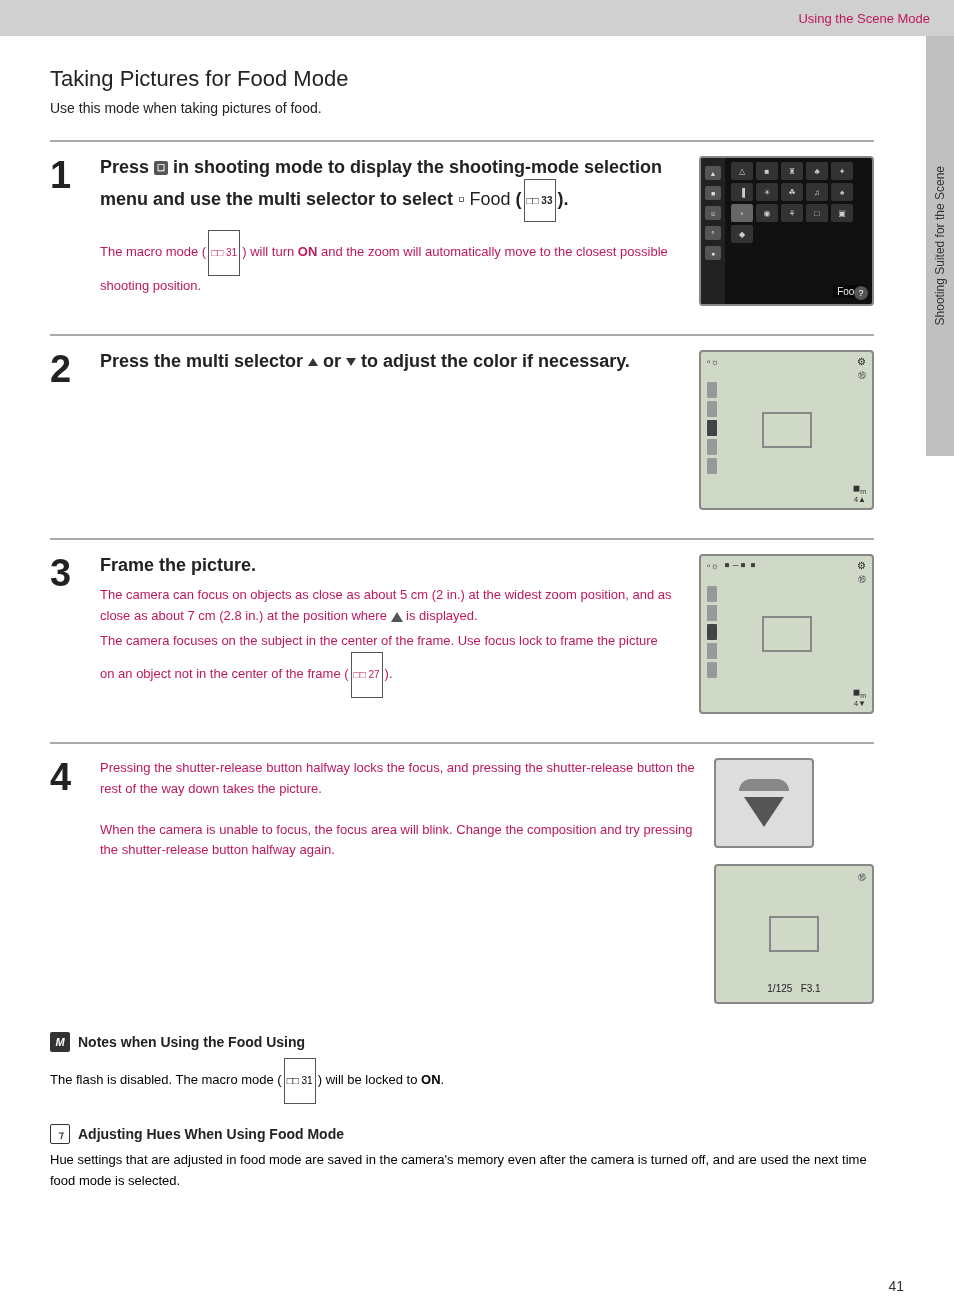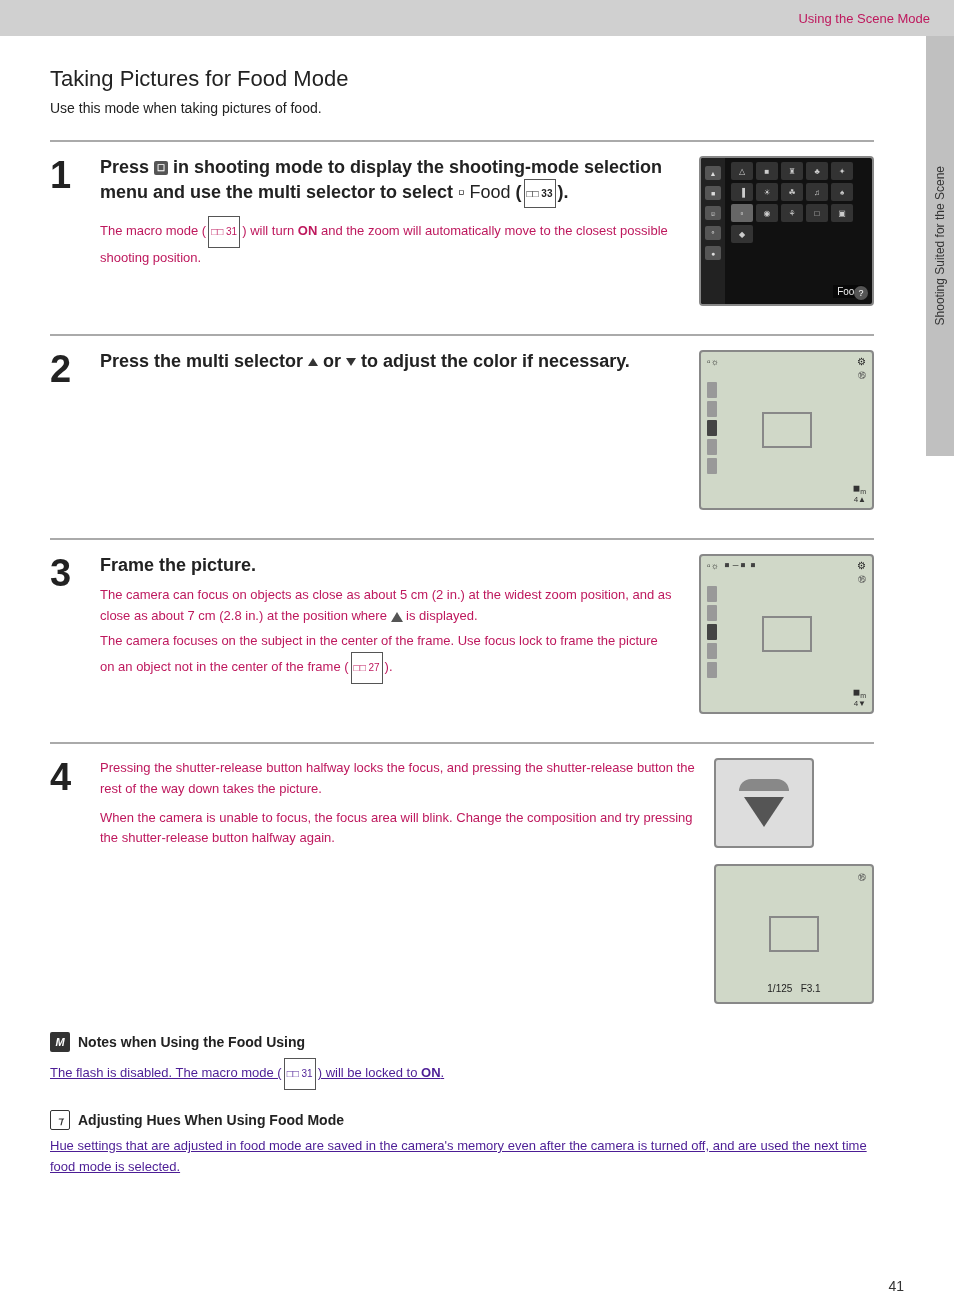--- a/index.html
+++ b/index.html
@@ -265,22 +265,21 @@
       font-size: 11px;
       display: flex;
       align-items: center;
       justify-content: center;
       border-radius: 2px;
       font-weight: bold;
     }
     .note-text {
       font-size: 13px;
       line-height: 1.6;
-      color: #4c1d95;
-      text-decoration: underline;
+      color: #000000;
     }
 
     
     .page-number {
       position: absolute;
       bottom: 20px;
       right: 50px;
       font-size: 14px;
       color: #333;
     }
@@ -288,21 +287,21 @@
     
     .bold { font-weight: normal; }
     .on { font-weight: bold; }
 
     
     .ref-box {
       display: inline-flex;
       align-items: center;
       border: 1px solid #555;
       font-size: 10px;
-      padding: 7px 2px;
+      padding: 14px 2px;
       margin: 0 2px;
       vertical-align: middle;
       text-align: center;
     }
 
     
     .step-divider {
       border: none;
       border-top: 1.5px solid #aaa;
       margin-bottom: 0;
@@ -480,21 +479,21 @@
     </div>
   </div>
 
   <hr class="step-divider">
   <div class="step" style="align-items:flex-start;">
     <div class="step-number">4</div>
     <div class="step-body">
       <p class="step-desc">
         Pressing the shutter-release button halfway locks the focus, and pressing the shutter-release button the rest of the way down takes the picture.
       </p>
-      <p class="step-desc" style="margin-top:8px;">
+      <p class="step-desc" style="margin-top:20px;">
         When the camera is unable to focus, the focus area will blink. Change the composition and try pressing the shutter-release button halfway again.
       </p>
     </div>
     <div class="step-image" style="display:flex;flex-direction:column;gap:8px;margin-left:16px;">
 
       <div class="shutter-img">
         <div style="display:flex;flex-direction:column;align-items:center;gap:6px;">
           <div style="width:50px;height:12px;background:#888;border-radius:20px 20px 0 0;"></div>
           <div class="shutter-arrow"></div>
         </div>

